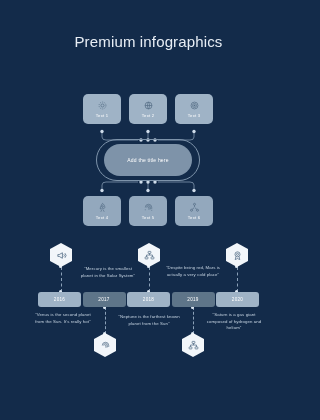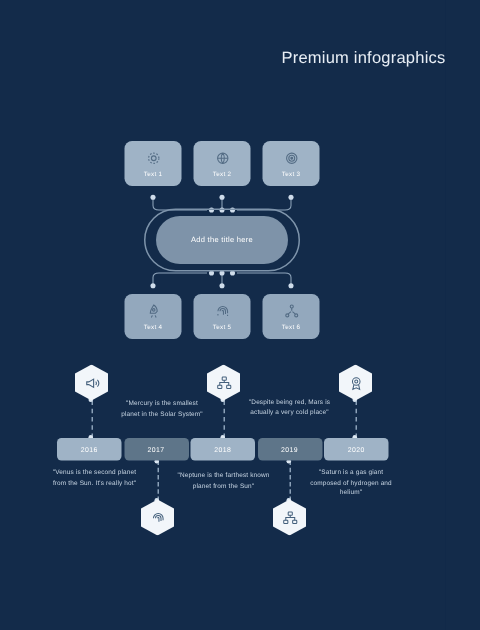--- a/index.html
+++ b/index.html
@@ -12,23 +12,23 @@
   #slide {
     position: relative;
     width: 297px; height: 420px;
     background: #132b4a;
   }
 
   
   .title {
     position: absolute;
     top: 33px; left: 0; width: 100%;
-    text-align: right;
+    text-align: center;
     color: #e8eef5;
-    font-size: 11px;
+    font-size: 15px;
     letter-spacing: 0.15px;
   }
 
   
   .diagram { position: absolute; top: 94px; left: 0; width: 297px; height: 132px; }
 
   .card {
     position: absolute;
     width: 38px; height: 30px;
     border-radius: 5px;

